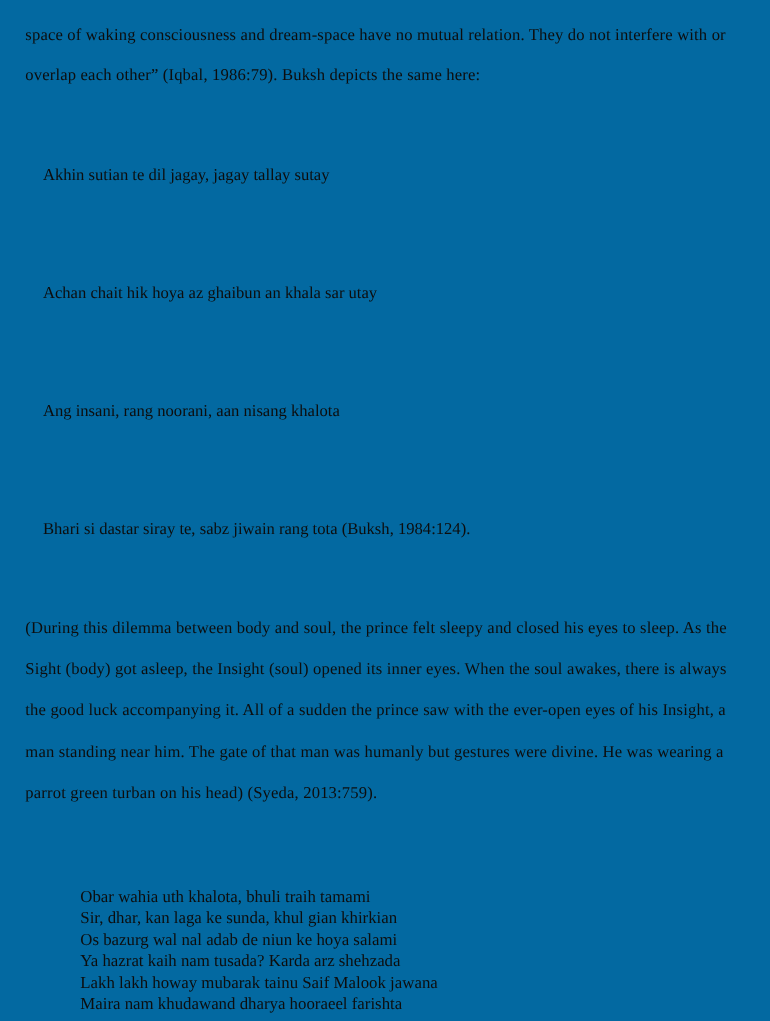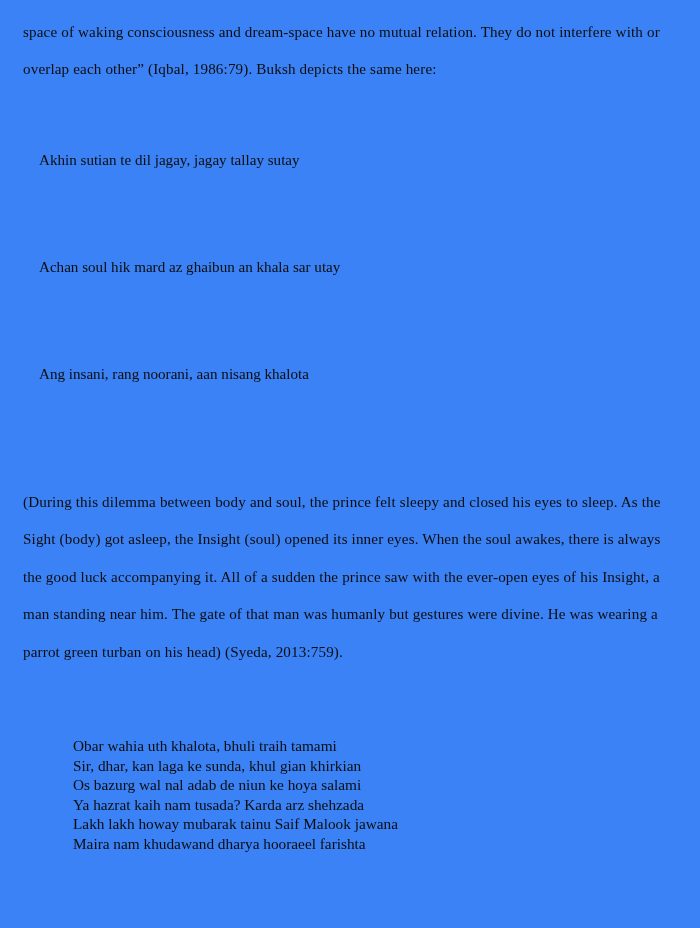--- a/index.html
+++ b/index.html
@@ -11,21 +11,21 @@
     width: 700px;
     height: 928px;
     font-family: "Liberation Serif", "DejaVu Serif", serif;
     color: #0d0d0d;
     overflow: hidden;
   }
   .page {
     position: relative;
     width: 700px;
     height: 928px;
-    background: #3b82f6;
+    background: #0369a1;
     box-sizing: border-box;
     padding: 14px 18px 0 23px;
   }
   .body-text {
     font-size: 15.1px;
     line-height: 37.4px;
     text-align: left;
     margin: 0;
     width: 659px;
     letter-spacing: 0.01em;
@@ -61,26 +61,27 @@
 
 <div class="page">
 
   <p class="body-text para">space of waking consciousness and dream-space have no mutual relation. They do not interfere with or overlap each other” (Iqbal, 1986:79). Buksh depicts the same here:</p>
 
   <div class="gap-line"></div>
 
   <p class="verse-line">Akhin sutian te dil jagay, jagay tallay sutay</p>
   <div class="gap-line"></div>
 
-  <p class="verse-line">Achan soul hik mard az ghaibun an khala sar utay</p>
+  <p class="verse-line">Achan chait hik hoya az ghaibun an khala sar utay</p>
   <div class="gap-line"></div>
 
   <p class="verse-line">Ang insani, rang noorani, aan nisang khalota</p>
   <div class="gap-line"></div>
 
+  <p class="verse-line">Bhari si dastar siray te, sabz jiwain rang tota (Buksh, 1984:124).</p>
   <div class="gap-line"></div>
 
   <p class="body-text para">(During this dilemma between body and soul, the prince felt sleepy and closed his eyes to sleep. As the Sight (body) got asleep, the Insight (soul) opened its inner eyes. When the soul awakes, there is always the good luck accompanying it. All of a sudden the prince saw with the ever-open eyes of his Insight, a man standing near him. The gate of that man was humanly but gestures were divine. He was wearing a parrot green turban on his head) (Syeda, 2013:759).</p>
 
   <div class="gap-line"></div>
 
 
   <div class="block-spacer-md"></div>
 
   <div class="verse-block">

